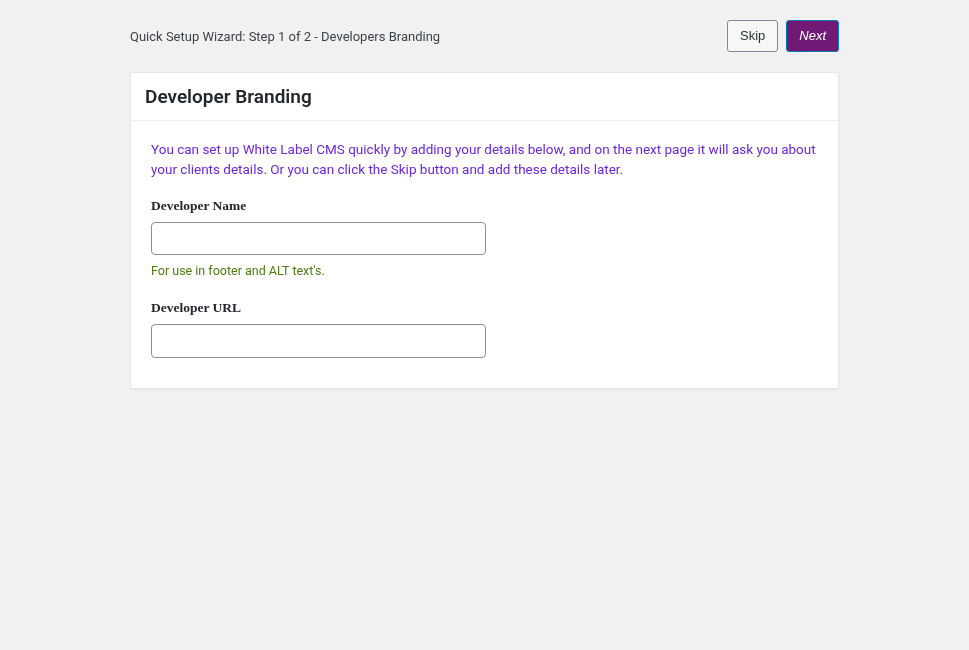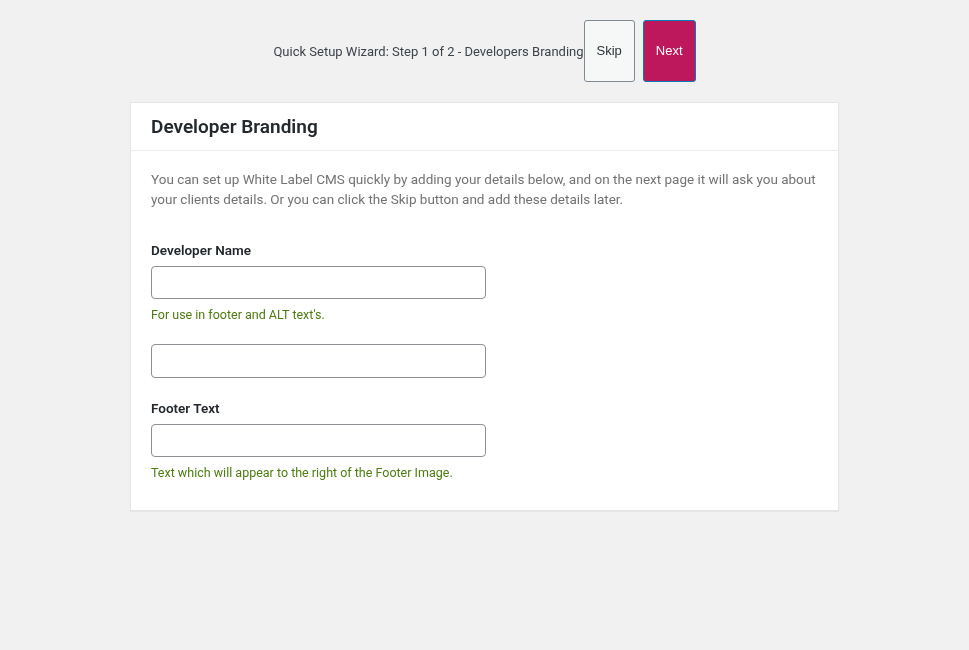--- a/index.html
+++ b/index.html
@@ -9,87 +9,89 @@
     }
     body {
       font-family: -apple-system, BlinkMacSystemFont, "Segoe UI", Roboto, Oxygen-Sans, Ubuntu, Cantarell, "Helvetica Neue", sans-serif;
       background: #f1f1f1;
       color: #3c434a;
       font-size: 13px;
       padding-bottom: 40px;
     }
     .header-bar {
       display: flex;
-      justify-content: center;
+      justify-content: space-between;
       align-items: center;
       padding: 20px 130px 20px 130px;
     }
     .header-title {
       font-size: 13px;
       color: #3c434a;
       font-weight: 400;
     }
     .header-buttons {
       display: flex;
       gap: 8px;
     }
     .btn {
-      padding: 21px 12px;
+      padding: 6px 12px;
       font-size: 13px;
       border-radius: 3px;
       cursor: pointer;
       line-height: 1.4;
       border: 1px solid;
     }
     .btn-secondary {
       background: #f6f7f7;
       border-color: #7e8993;
       color: #2c3338;
     }
     .btn-primary {
-      background: #be185d;
+      background: #701a75;
       border-color: #007cba;
       color: #fff;
+      font-style: italic;
     }
     .panel {
       background: #fff;
       margin: 0 130px;
       border: 1px solid #e5e5e5;
       box-shadow: 0 1px 1px rgba(0,0,0,0.04);
     }
     .panel-header {
       border-bottom: 1px solid #eee;
-      padding: 12px 20px;
+      padding: 12px 14px;
     }
     .panel-header h2 {
       font-size: 19px;
       font-weight: 600;
       color: #23282d;
     }
     .panel-body {
       padding: 18px 20px 30px 20px;
     }
     .intro-text {
       font-size: 13.5px;
-      color: #737373;
+      color: #6d28d9;
       line-height: 1.5;
-      margin-bottom: 32px;
+      margin-bottom: 18px;
     }
     .form-group {
       margin-bottom: 22px;
     }
     .form-group:last-child {
       margin-bottom: 0;
     }
     .form-label {
       display: block;
       font-weight: 600;
       font-size: 13.5px;
       color: #23282d;
       margin-bottom: 8px;
+      font-family: Liberation Serif, serif;
     }
     .form-input {
       width: 335px;
       padding: 6px 8px;
       font-size: 14px;
       border: 1px solid #8c8f94;
       border-radius: 4px;
       background: #fff;
       color: #2c3338;
       line-height: 1.4;
@@ -118,24 +120,20 @@
   <div class="panel-body">
     <p class="intro-text">You can set up White Label CMS quickly by adding your details below, and on the next page it will ask you about your clients details. Or you can click the Skip button and add these details later.</p>
 
     <div class="form-group">
       <label class="form-label">Developer Name</label>
       <input type="text" class="form-input" value="" style="">
       <div class="form-help">For use in footer and ALT text's.</div>
     </div>
 
     <div class="form-group">
+      <label class="form-label">Developer URL</label>
       <input type="text" class="form-input" value="" style="">
     </div>
 
-    <div class="form-group">
-      <label class="form-label">Footer Text</label>
-      <input type="text" class="form-input" value="" style="">
-      <div class="form-help">Text which will appear to the right of the Footer Image.</div>
-    </div>
 
 
   </div>
 </div>
 
 </body></html>

